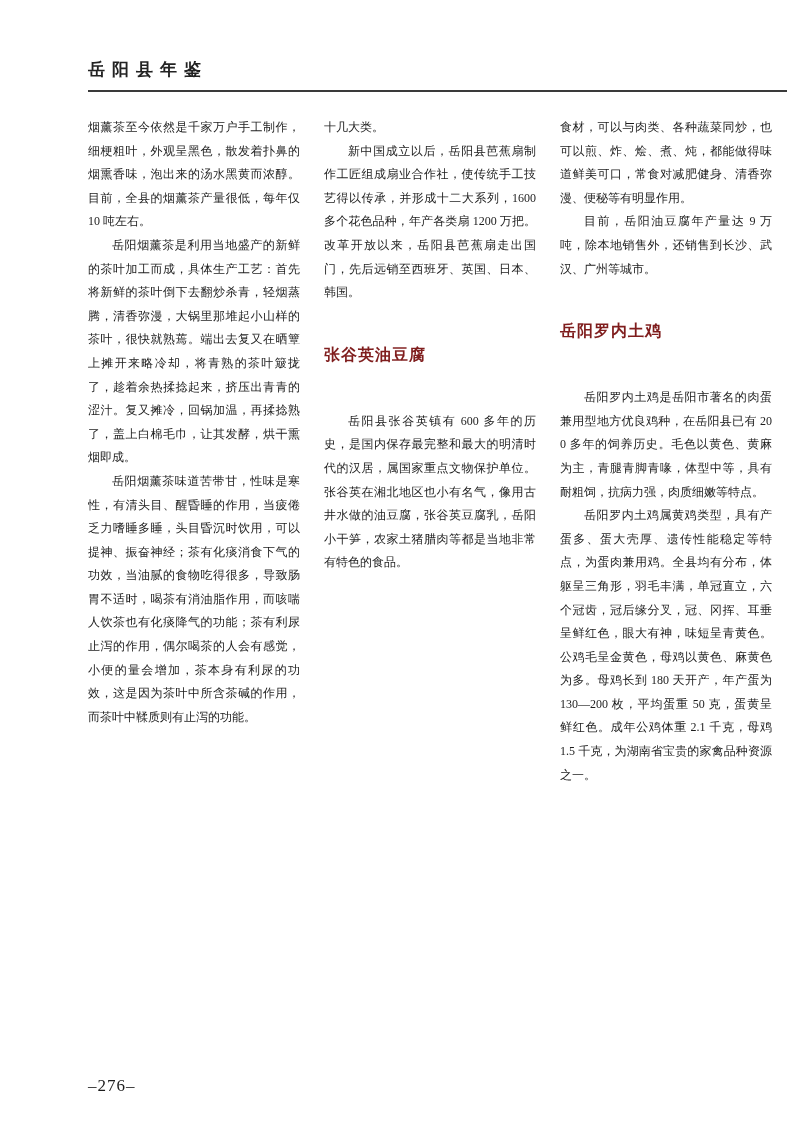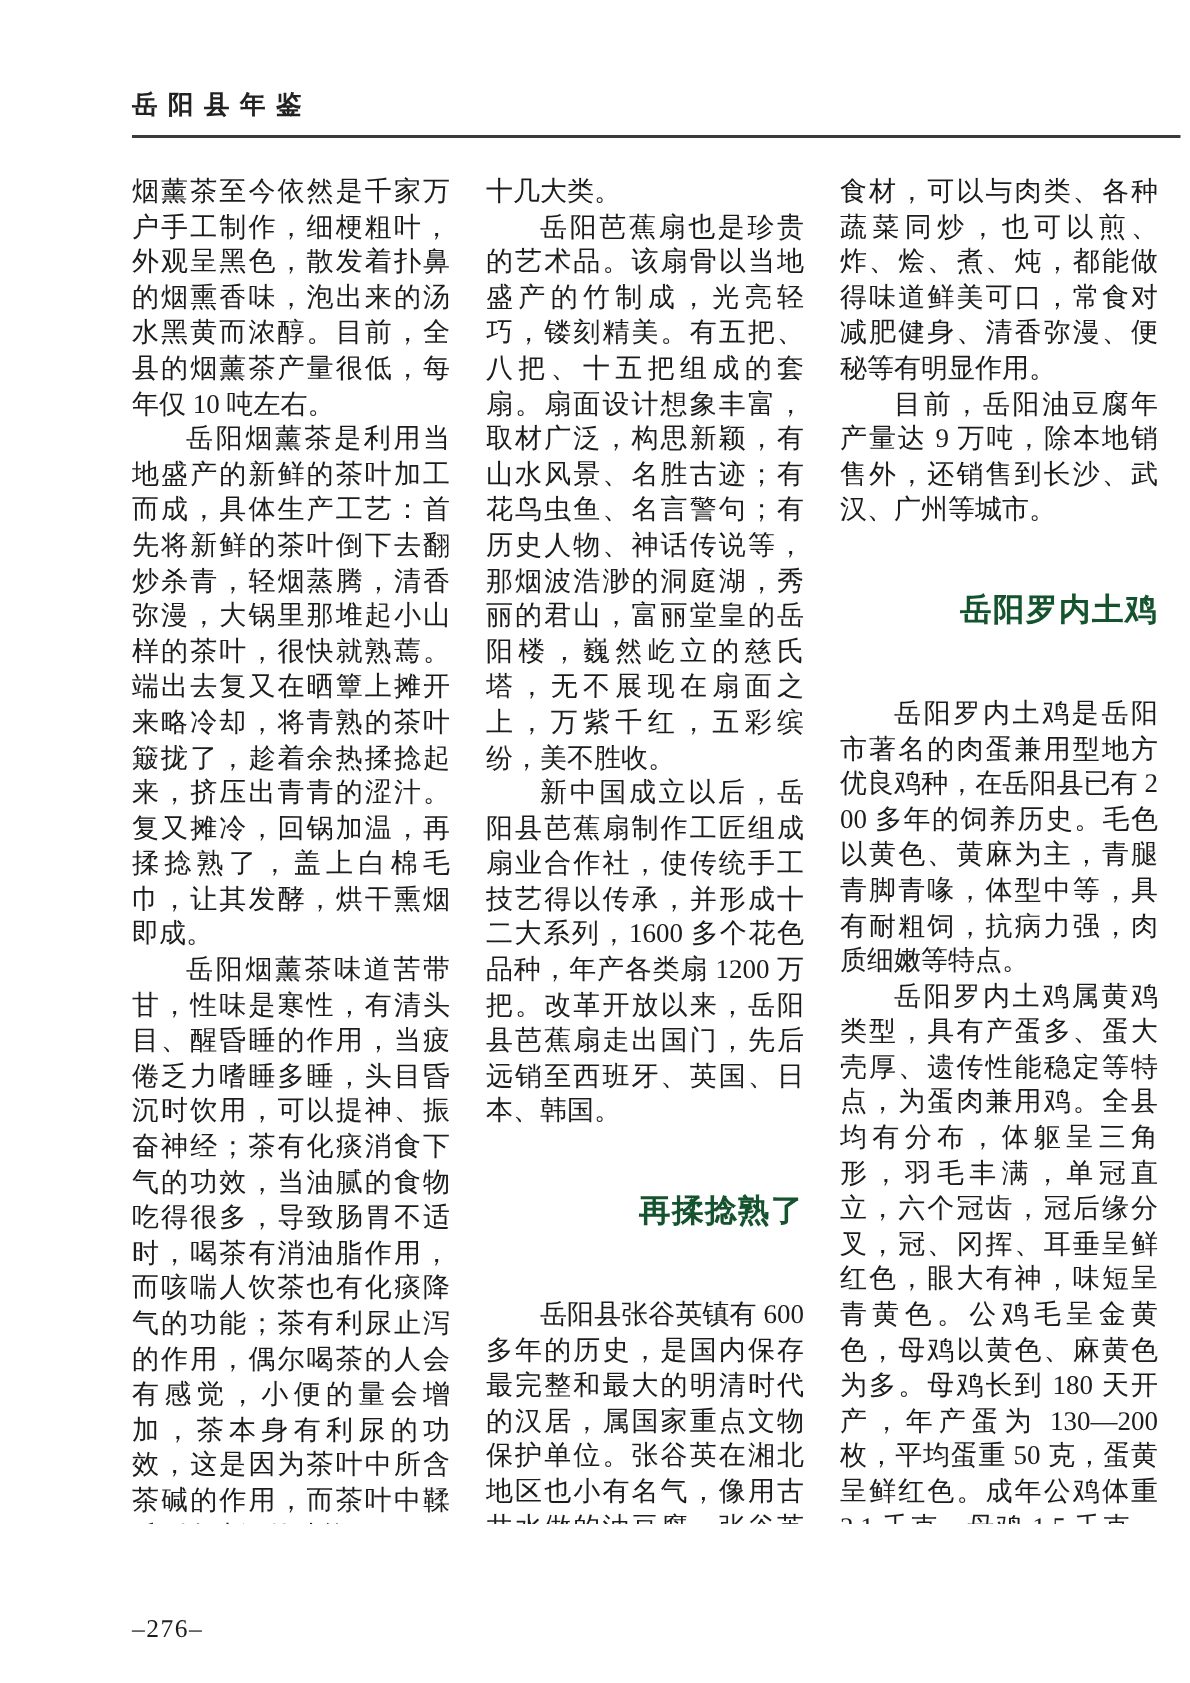--- a/index.html
+++ b/index.html
@@ -37,34 +37,34 @@
     margin-top: 24px;
     height: 900px;
     overflow: hidden;
   }
   .col {
     width: 212px;
     flex: 0 0 212px;
   }
   .para {
     margin: 0;
-    font-size: 18px;
+    font-size: 12px;
     line-height: 23.6px;
     text-align: justify;
     text-justify: inter-ideograph;
     word-break: break-all;
   }
   .indent { text-indent: 2em; }
   .section-heading {
-    text-align: right;
-    font-size: 21px;
+    text-align: left;
+    font-size: 16px;
     font-weight: bold;
     letter-spacing: 1px;
     margin: 40px 0 44px 0;
-    color: #14532d;
+    color: #7f1d1d;
   }
   .footer {
     position: absolute;
     left: 60px;
     top: 1076px;
     font-size: 17px;
     letter-spacing: 1px;
     color: #1c1c1c;
   }
 </style>
@@ -79,23 +79,22 @@
 
     <div class="col">
       <p class="para">烟薰茶至今依然是千家万户手工制作，细梗粗叶，外观呈黑色，散发着扑鼻的烟熏香味，泡出来的汤水黑黄而浓醇。目前，全县的烟薰茶产量很低，每年仅 10 吨左右。</p>
       <p class="para indent">岳阳烟薰茶是利用当地盛产的新鲜的茶叶加工而成，具体生产工艺：首先将新鲜的茶叶倒下去翻炒杀青，轻烟蒸腾，清香弥漫，大锅里那堆起小山样的茶叶，很快就熟蔫。端出去复又在晒簟上摊开来略冷却，将青熟的茶叶簸拢了，趁着余热揉捻起来，挤压出青青的涩汁。复又摊冷，回锅加温，再揉捻熟了，盖上白棉毛巾，让其发酵，烘干熏烟即成。</p>
       <p class="para indent">岳阳烟薰茶味道苦带甘，性味是寒性，有清头目、醒昏睡的作用，当疲倦乏力嗜睡多睡，头目昏沉时饮用，可以提神、振奋神经；茶有化痰消食下气的功效，当油腻的食物吃得很多，导致肠胃不适时，喝茶有消油脂作用，而咳喘人饮茶也有化痰降气的功能；茶有利尿止泻的作用，偶尔喝茶的人会有感觉，小便的量会增加，茶本身有利尿的功效，这是因为茶叶中所含茶碱的作用，而茶叶中鞣质则有止泻的功能。</p>
 
     </div>
 
     <div class="col">
       <p class="para">十几大类。</p>
-      <p class="para indent">岳阳芭蕉扇也是珍贵的艺术品。该扇骨以当地盛产的竹制成，光亮轻巧，镂刻精美。有五把、八把、十五把组成的套扇。扇面设计想象丰富，取材广泛，构思新颖，有山水风景、名胜古迹；有花鸟虫鱼、名言警句；有历史人物、神话传说等，那烟波浩渺的洞庭湖，秀丽的君山，富丽堂皇的岳阳楼，巍然屹立的慈氏塔，无不展现在扇面之上，万紫千红，五彩缤纷，美不胜收。</p>
       <p class="para indent">新中国成立以后，岳阳县芭蕉扇制作工匠组成扇业合作社，使传统手工技艺得以传承，并形成十二大系列，1600 多个花色品种，年产各类扇 1200 万把。改革开放以来，岳阳县芭蕉扇走出国门，先后远销至西班牙、英国、日本、韩国。</p>
-      <h2 class="section-heading">再揉捻熟了</h2>
+      <h2 class="section-heading">张谷英油豆腐</h2>
       <p class="para indent">岳阳县张谷英镇有 600 多年的历史，是国内保存最完整和最大的明清时代的汉居，属国家重点文物保护单位。张谷英在湘北地区也小有名气，像用古井水做的油豆腐，张谷英豆腐乳，岳阳小干笋，农家土猪腊肉等都是当地非常有特色的食品。</p>
 
     </div>
 
     <div class="col">
       <p class="para">食材，可以与肉类、各种蔬菜同炒，也可以煎、炸、烩、煮、炖，都能做得味道鲜美可口，常食对减肥健身、清香弥漫、便秘等有明显作用。</p>
       <p class="para indent">目前，岳阳油豆腐年产量达 9 万吨，除本地销售外，还销售到长沙、武汉、广州等城市。</p>
       <h2 class="section-heading">岳阳罗内土鸡</h2>
       <p class="para indent">岳阳罗内土鸡是岳阳市著名的肉蛋兼用型地方优良鸡种，在岳阳县已有 200 多年的饲养历史。毛色以黄色、黄麻为主，青腿青脚青喙，体型中等，具有耐粗饲，抗病力强，肉质细嫩等特点。</p>
       <p class="para indent">岳阳罗内土鸡属黄鸡类型，具有产蛋多、蛋大壳厚、遗传性能稳定等特点，为蛋肉兼用鸡。全县均有分布，体躯呈三角形，羽毛丰满，单冠直立，六个冠齿，冠后缘分叉，冠、冈挥、耳垂呈鲜红色，眼大有神，味短呈青黄色。公鸡毛呈金黄色，母鸡以黄色、麻黄色为多。母鸡长到 180 天开产，年产蛋为 130—200 枚，平均蛋重 50 克，蛋黄呈鲜红色。成年公鸡体重 2.1 千克，母鸡 1.5 千克，为湖南省宝贵的家禽品种资源之一。</p>

